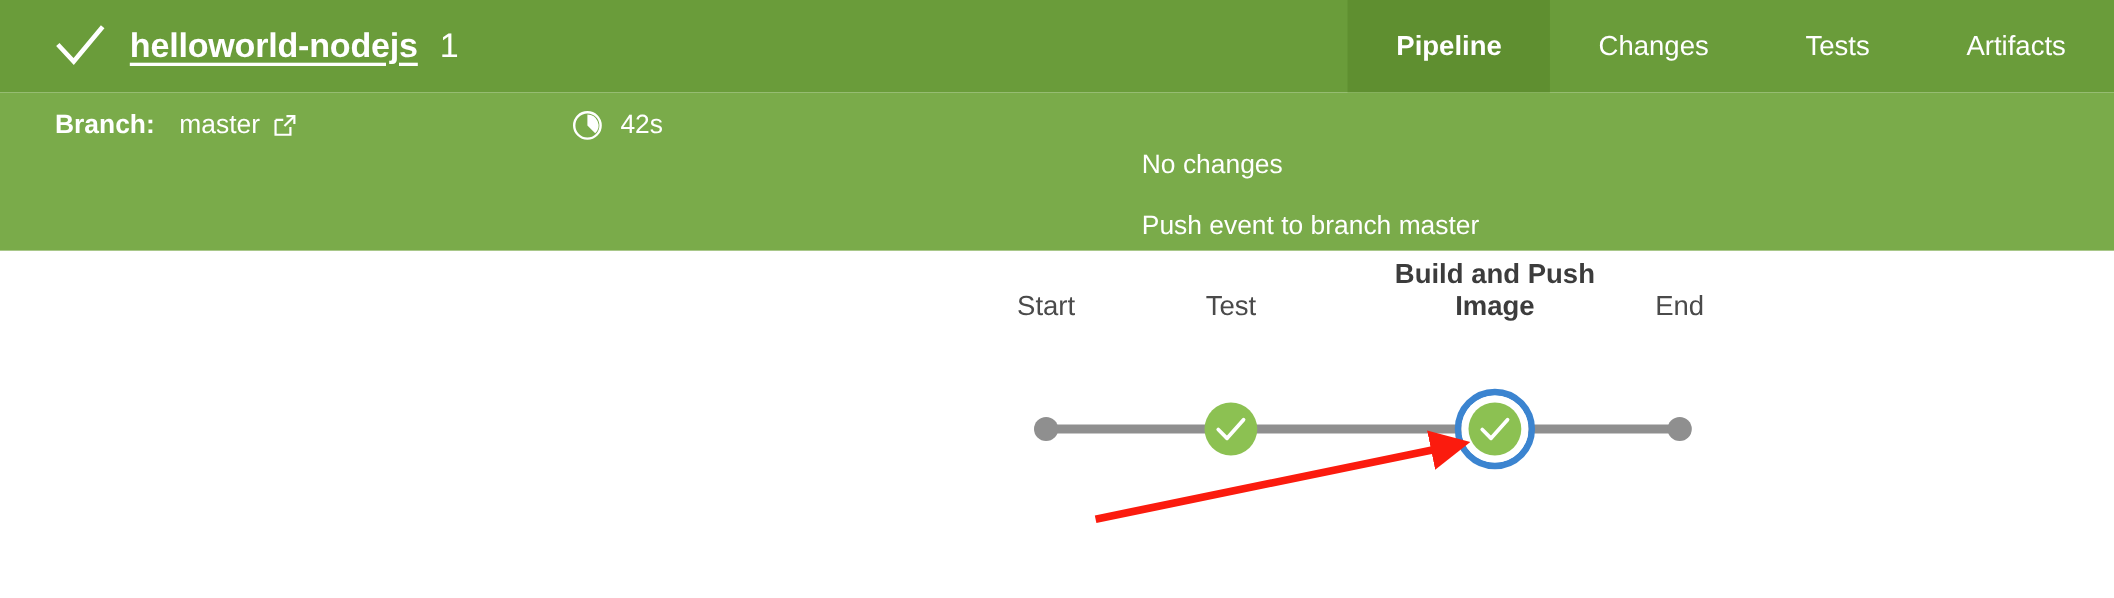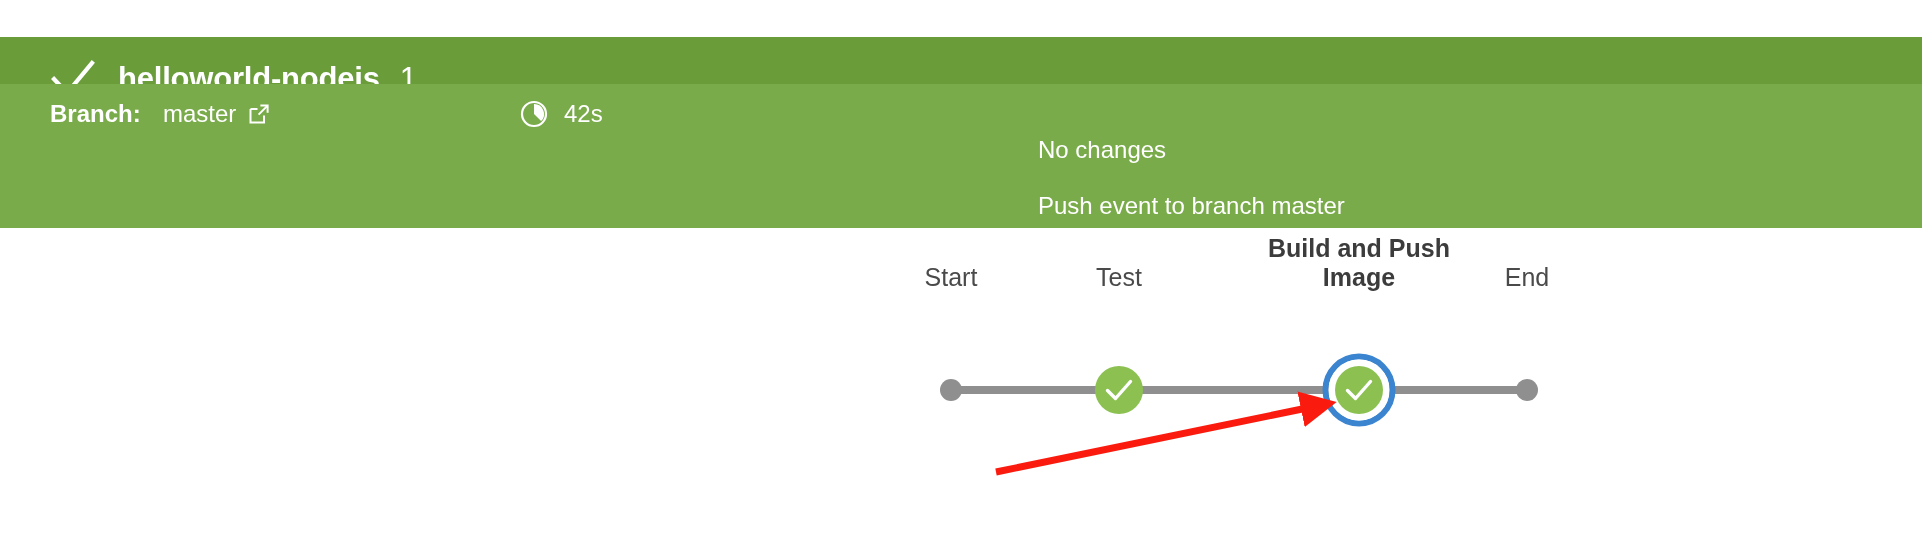--- a/index.html
+++ b/index.html
@@ -22,21 +22,20 @@
 
   
   .titlebar {
     position: absolute;
     left: 0; top: 0;
     width: 1922px;
     height: 84px;
     background: #6a9c3a;
     display: flex;
     align-items: stretch;
-    margin-top: 37px;
   }
 
   .title-left {
     display: flex;
     align-items: center;
     padding-left: 50px;
     flex: 0 0 auto;
   }
 
   .status-check {
@@ -208,20 +207,34 @@
     <div class="title-left">
       <svg class="status-check" viewBox="0 0 46 46">
         <path d="M4 23 L17 37 L42 7" fill="none" stroke="#ffffff" stroke-width="4.2" stroke-linecap="square" stroke-linejoin="miter"></path>
       </svg>
       <span class="job-name">helloworld-nodejs</span>
       <span class="run-number">1</span>
     </div>
 
     <div class="title-spacer"></div>
 
+    <div class="tabs">
+      <div class="tab active">
+        <span>Pipeline</span>
+      </div>
+      <div class="tab">
+        <span>Changes</span>
+      </div>
+      <div class="tab">
+        <span>Tests</span>
+      </div>
+      <div class="tab">
+        <span>Artifacts</span>
+      </div>
+    </div>
   </div>
 
   <div class="metabar">
 
     <div class="meta-col col-branch">
       <div class="meta-row r1">
         <span class="meta-label w">Branch:</span>
         <span class="meta-value">master</span>
         <svg class="ext-link-icon" viewBox="0 0 22 22">
           <path d="M2.5 6 L2.5 19.5 L16 19.5 L16 12.5" fill="none" stroke="#ffffff" stroke-width="2"></path>

